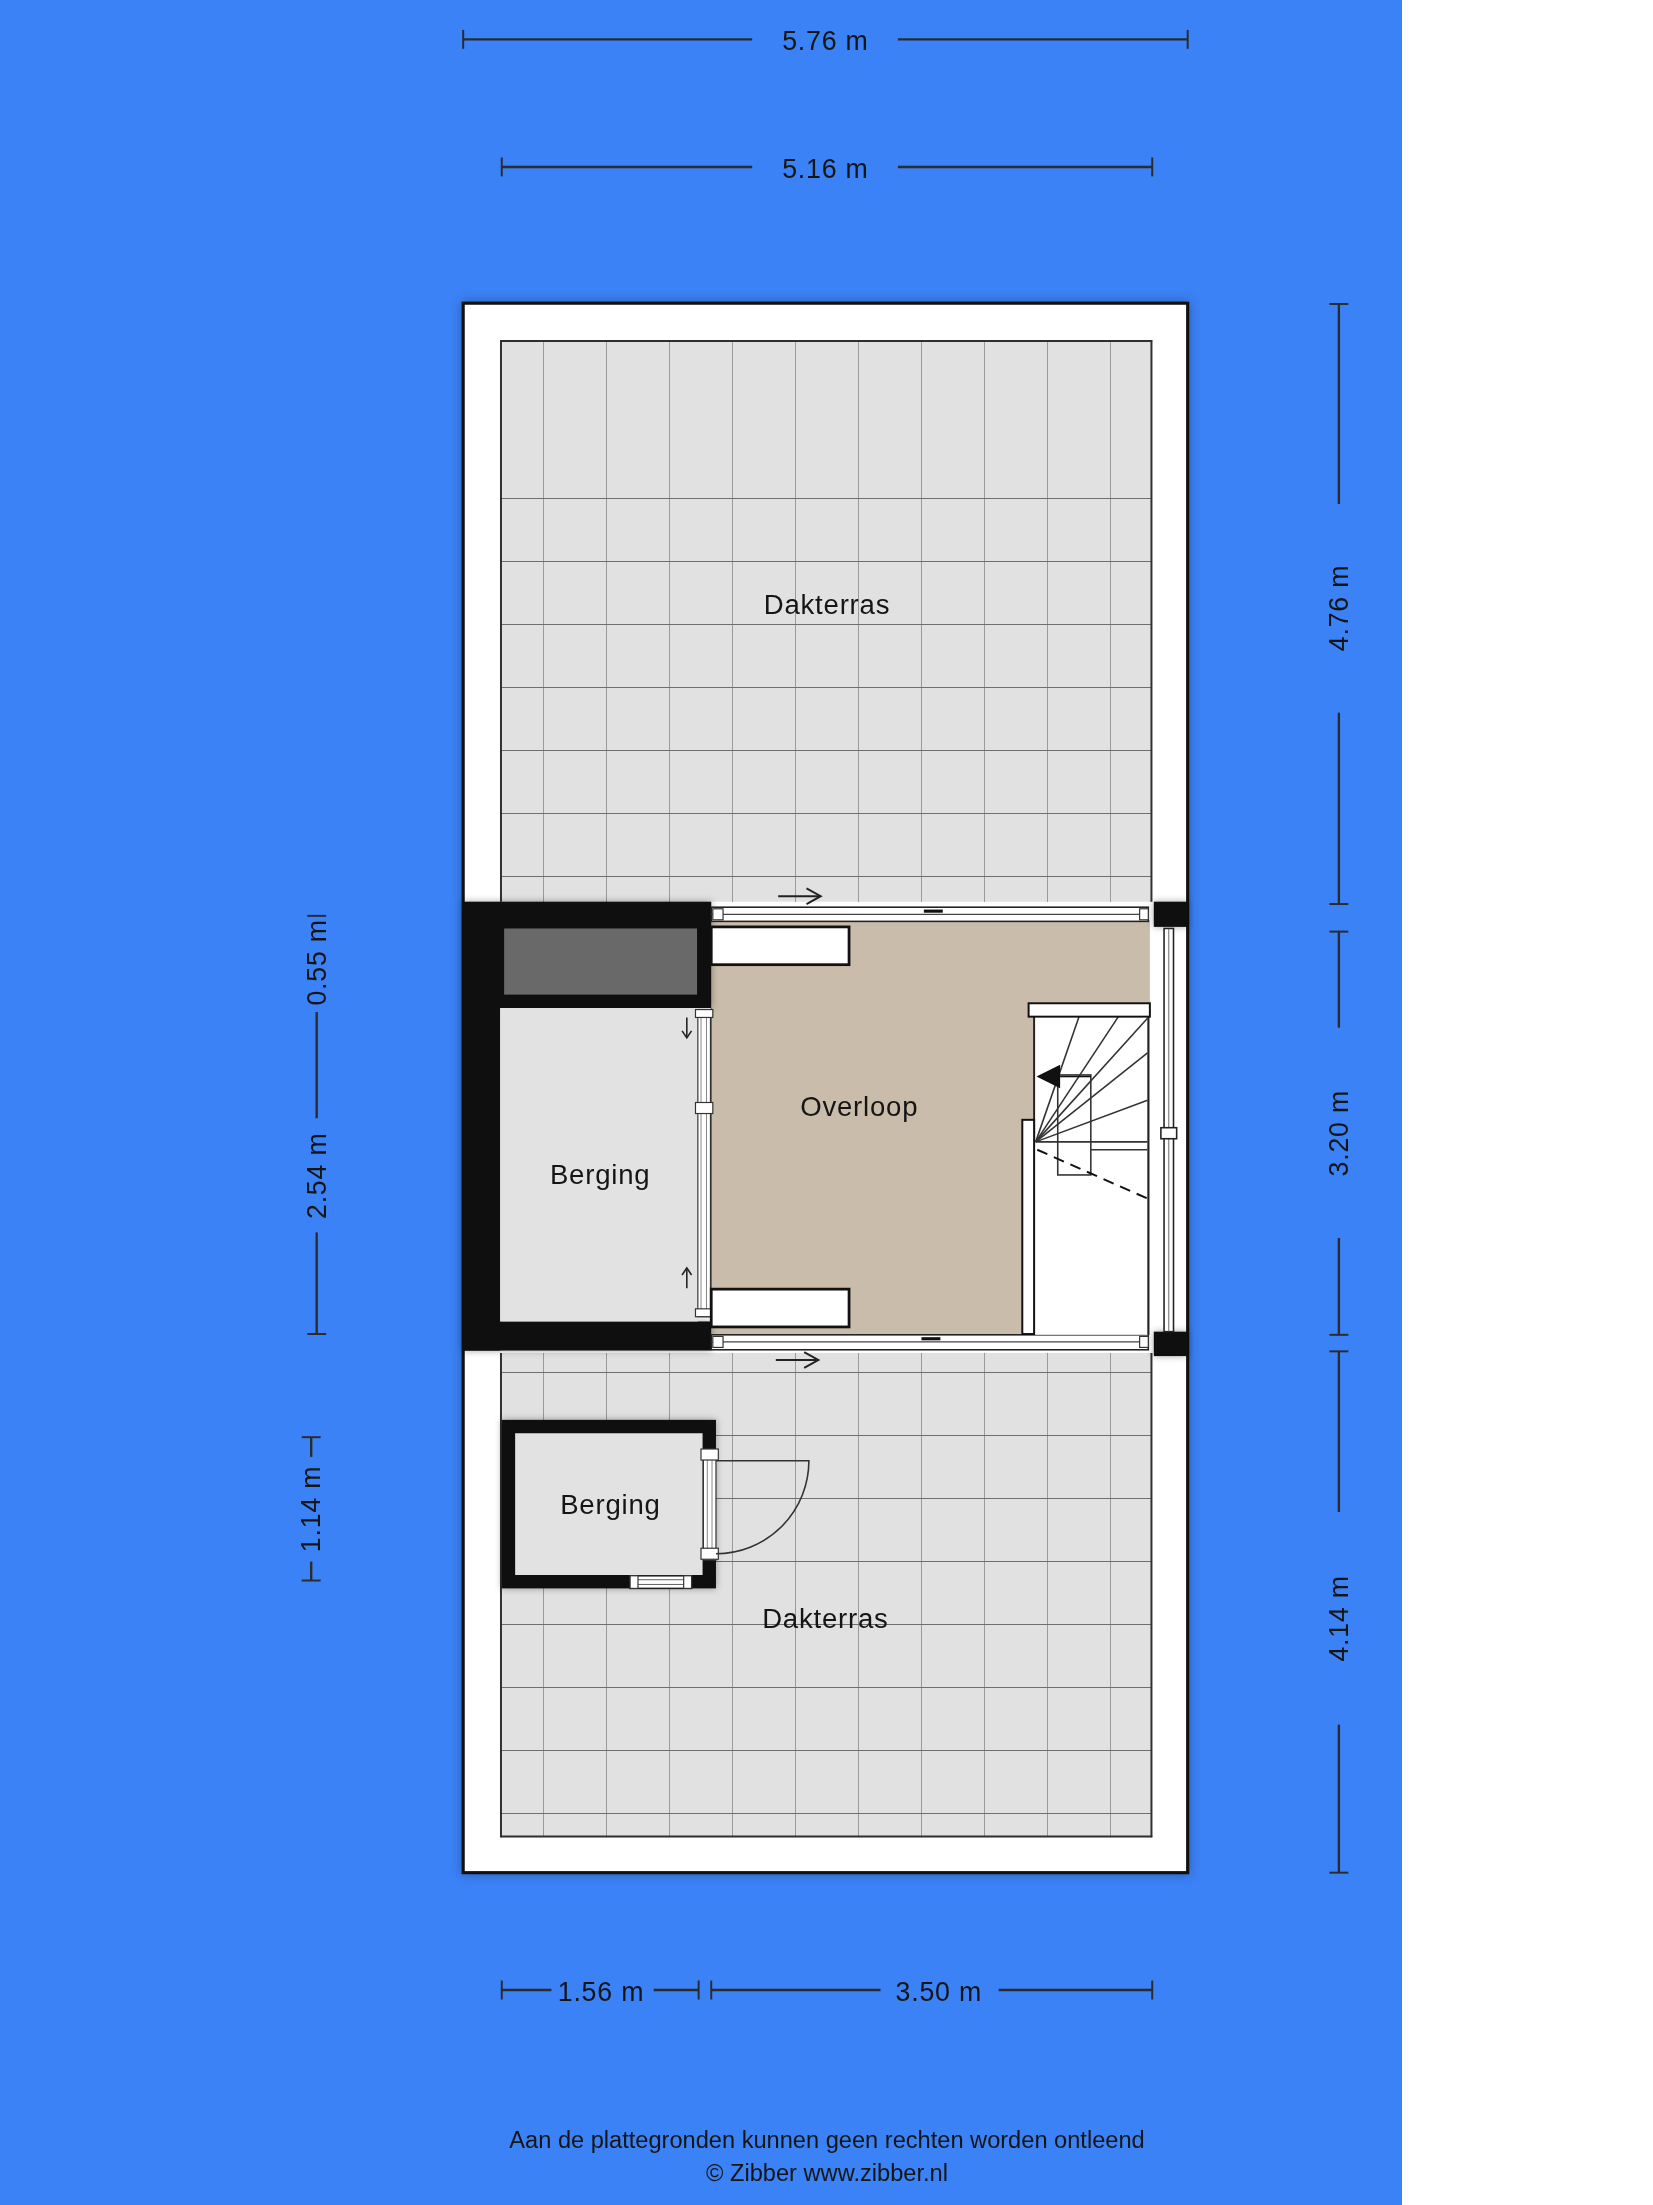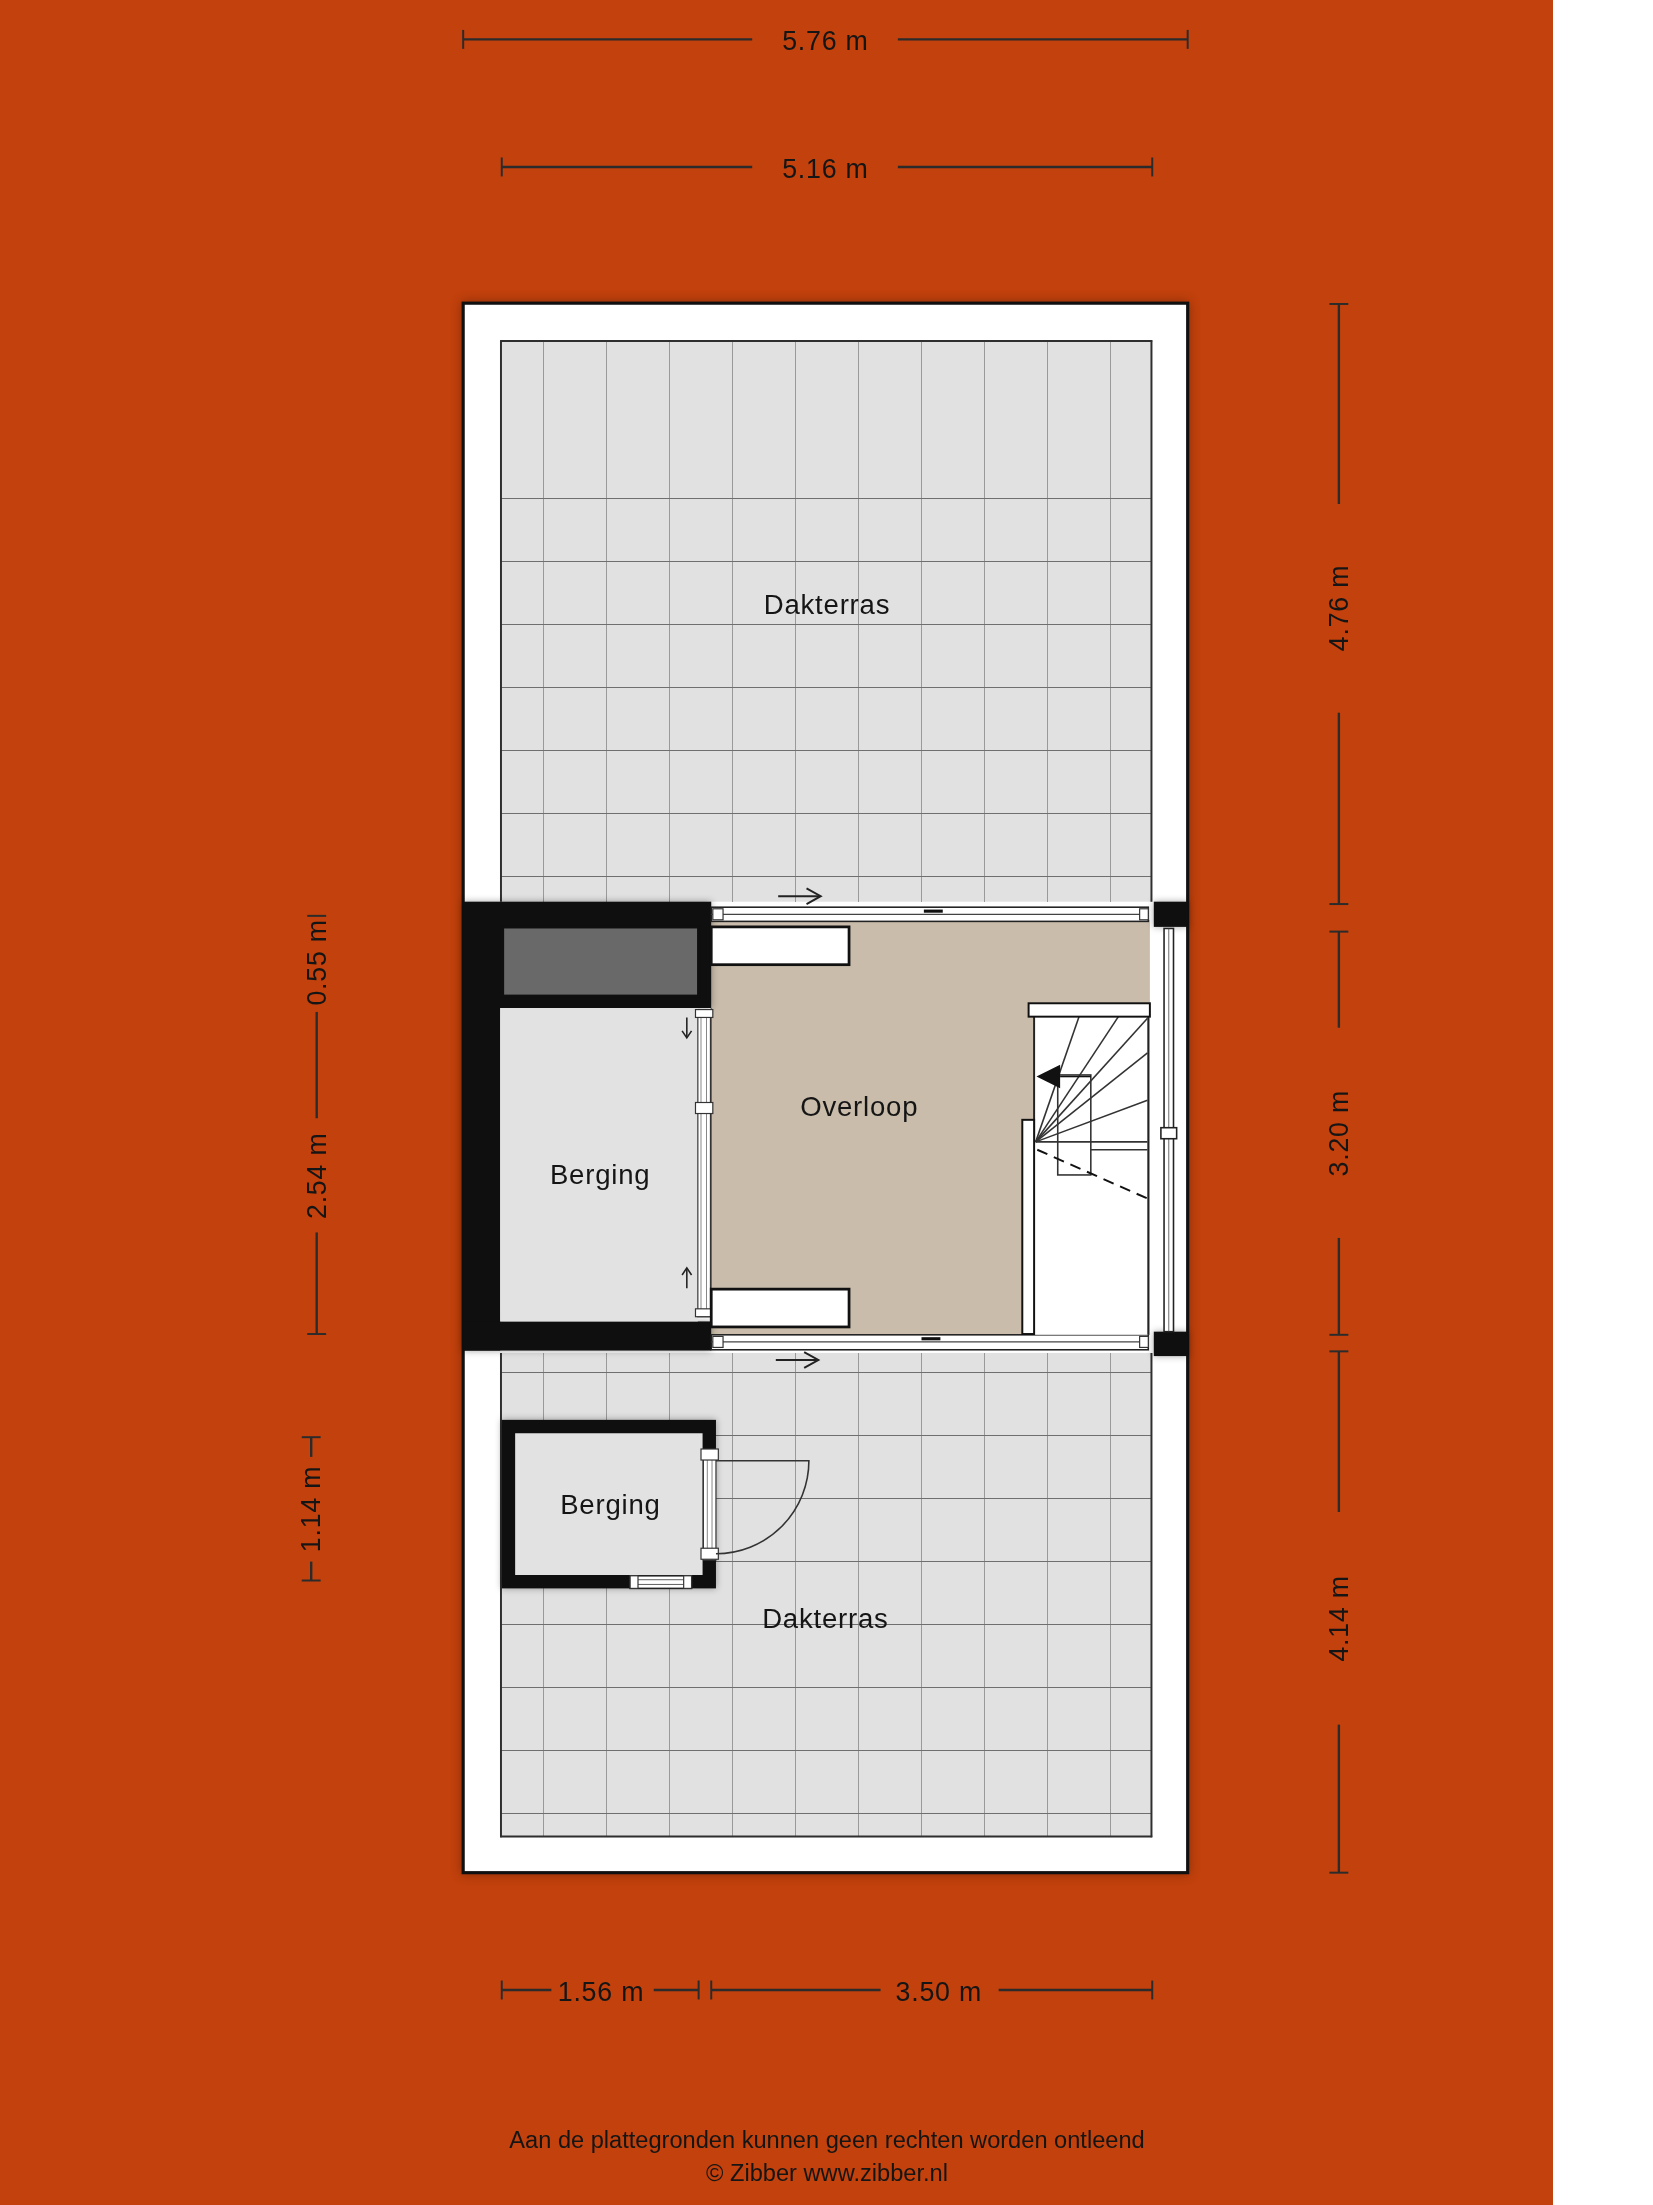--- a/index.html
+++ b/index.html
@@ -1,19 +1,19 @@
 <!DOCTYPE html>
 <html style="font-size:12.6px"><head>
 <meta charset="utf-8">
 <style>
   html,body{margin:0;padding:0;background:#ffffff;}
   .page{
     position:relative;
-    width:1553px;height:2205px;
-    background:#c2410c;
+    width:1402px;height:2205px;
+    background:#3b82f6;
     font-family:"Liberation Sans", sans-serif;
     overflow:hidden;
   }
   svg{position:absolute;left:0;top:0;}
   text{font-family:"Liberation Sans", sans-serif;fill:#151515;}
   .dim-text{font-size:34px;text-anchor:middle;dominant-baseline:central;letter-spacing:1px;}
   .room-text{font-size:35px;text-anchor:middle;dominant-baseline:central;letter-spacing:1px;}
   .footer-text{font-size:30px;text-anchor:middle;dominant-baseline:central;}
   .dimline{stroke:#2b2b2b;stroke-width:3;}
   .tick{stroke:#2b2b2b;stroke-width:2.5;}

